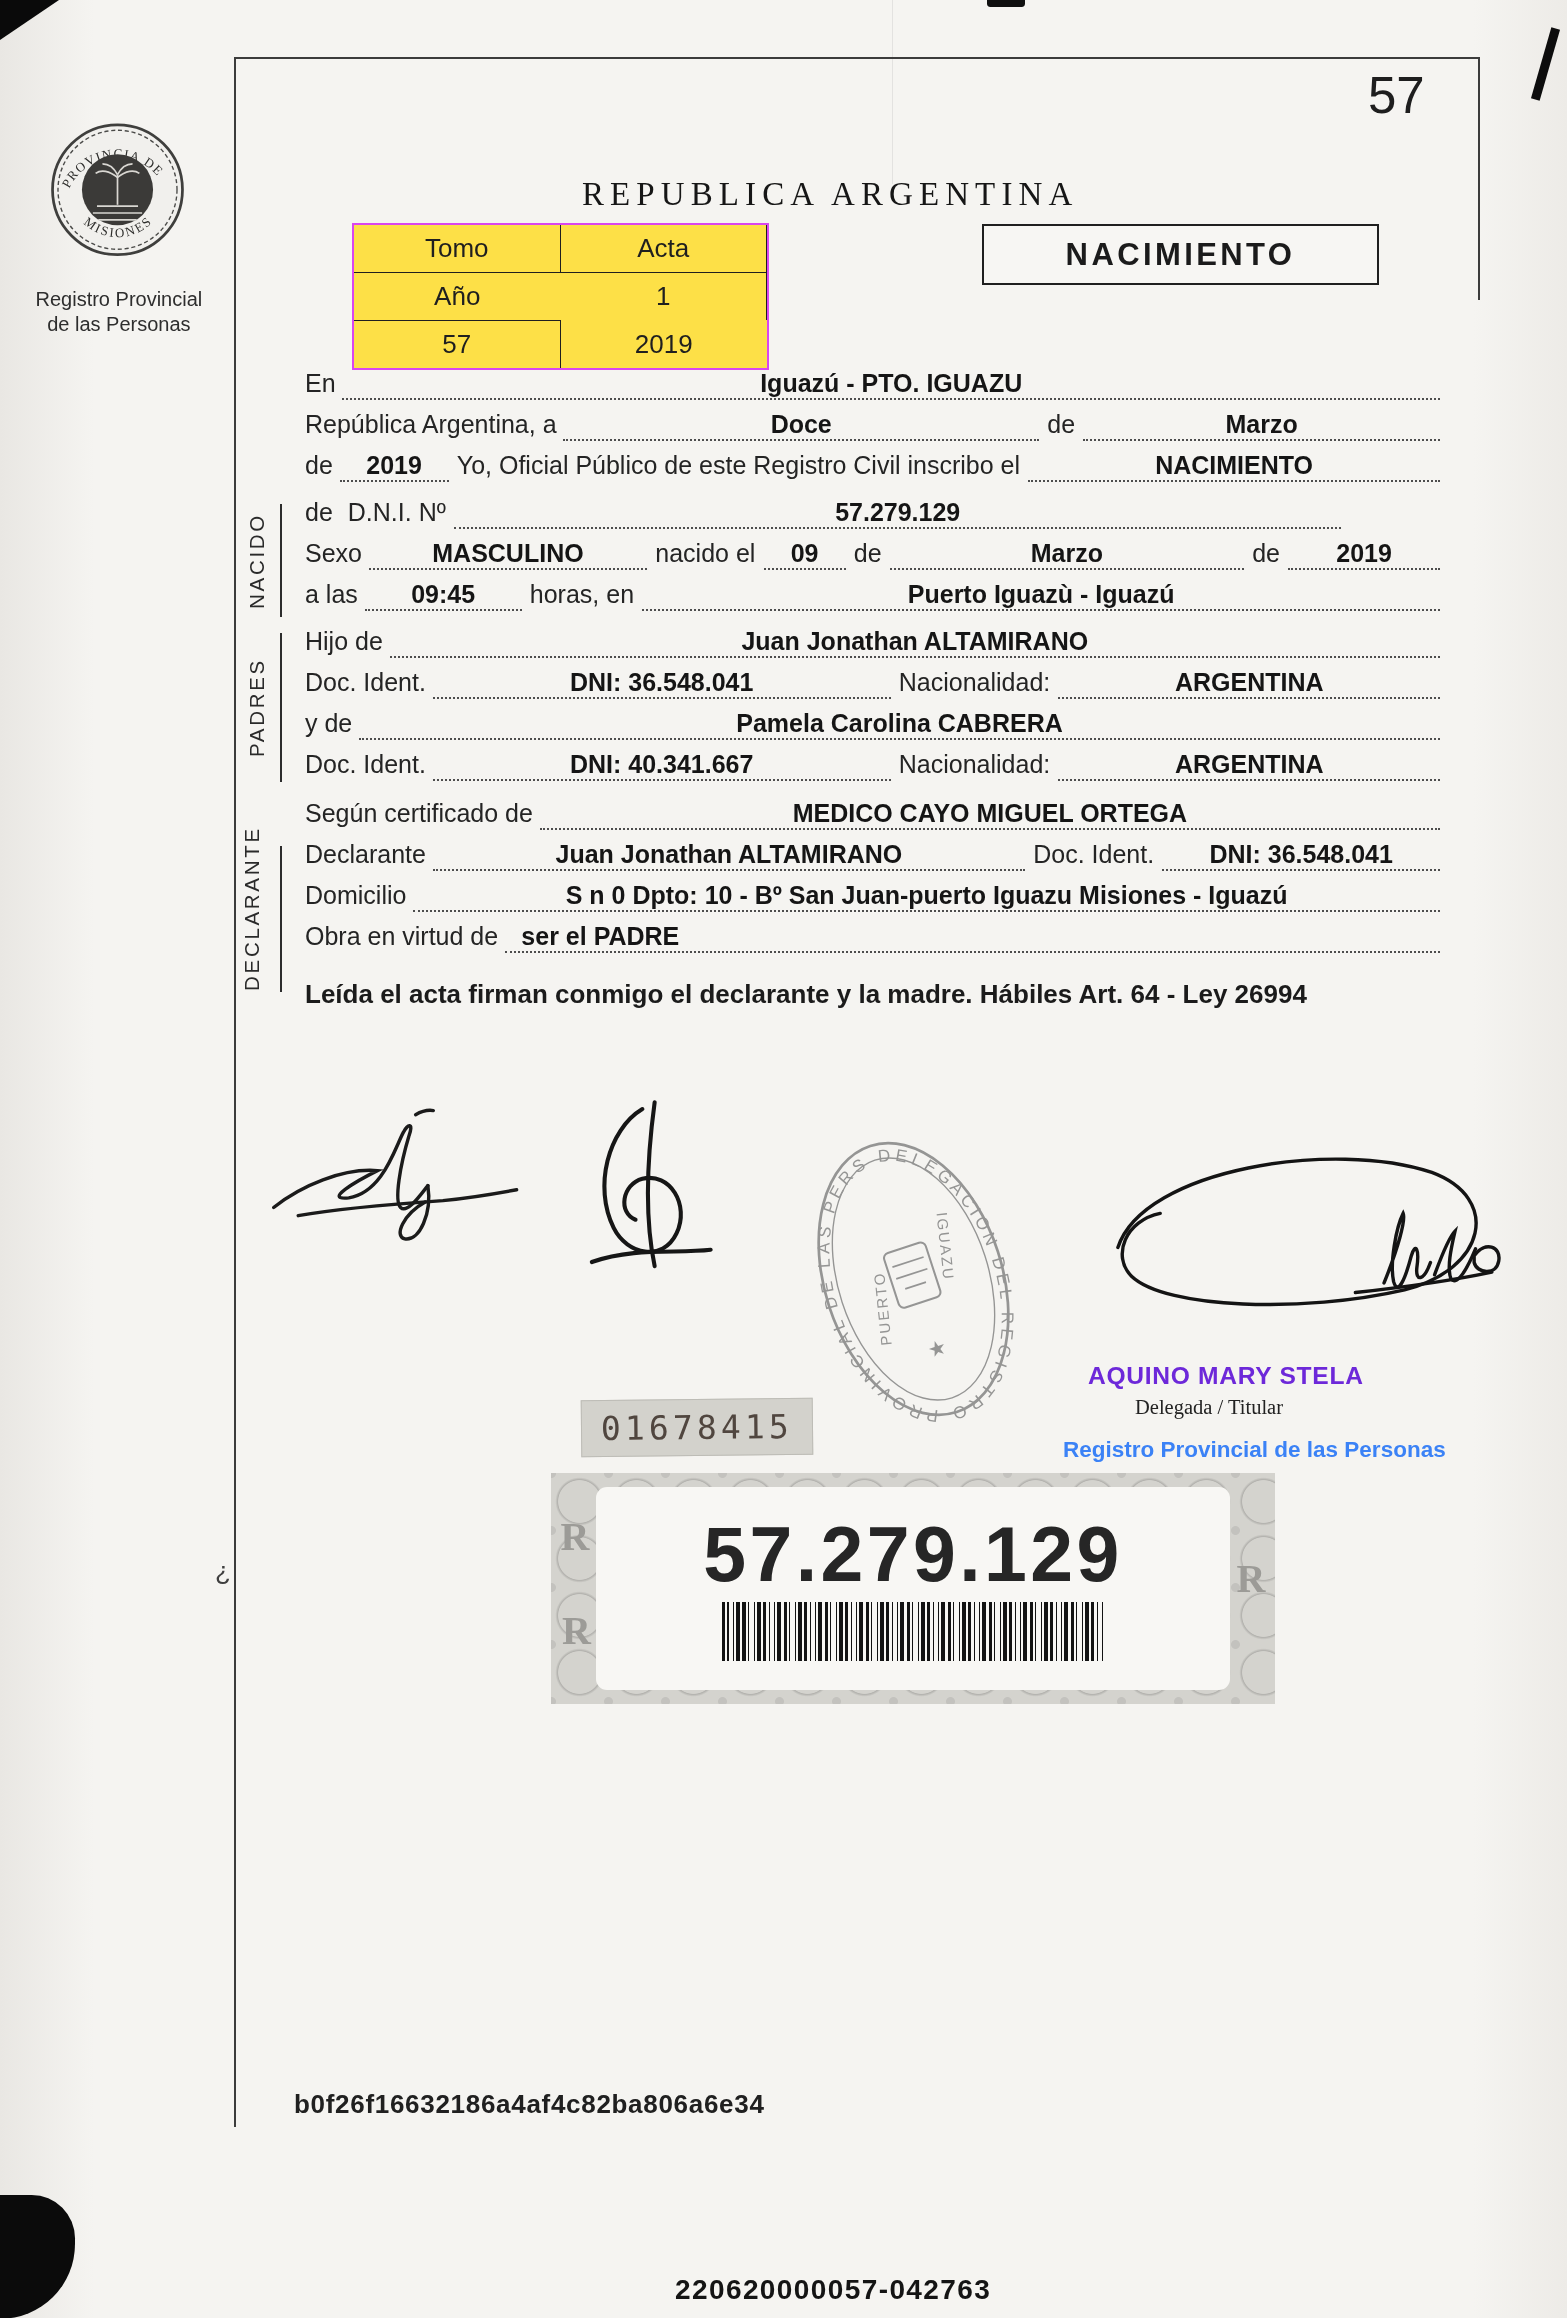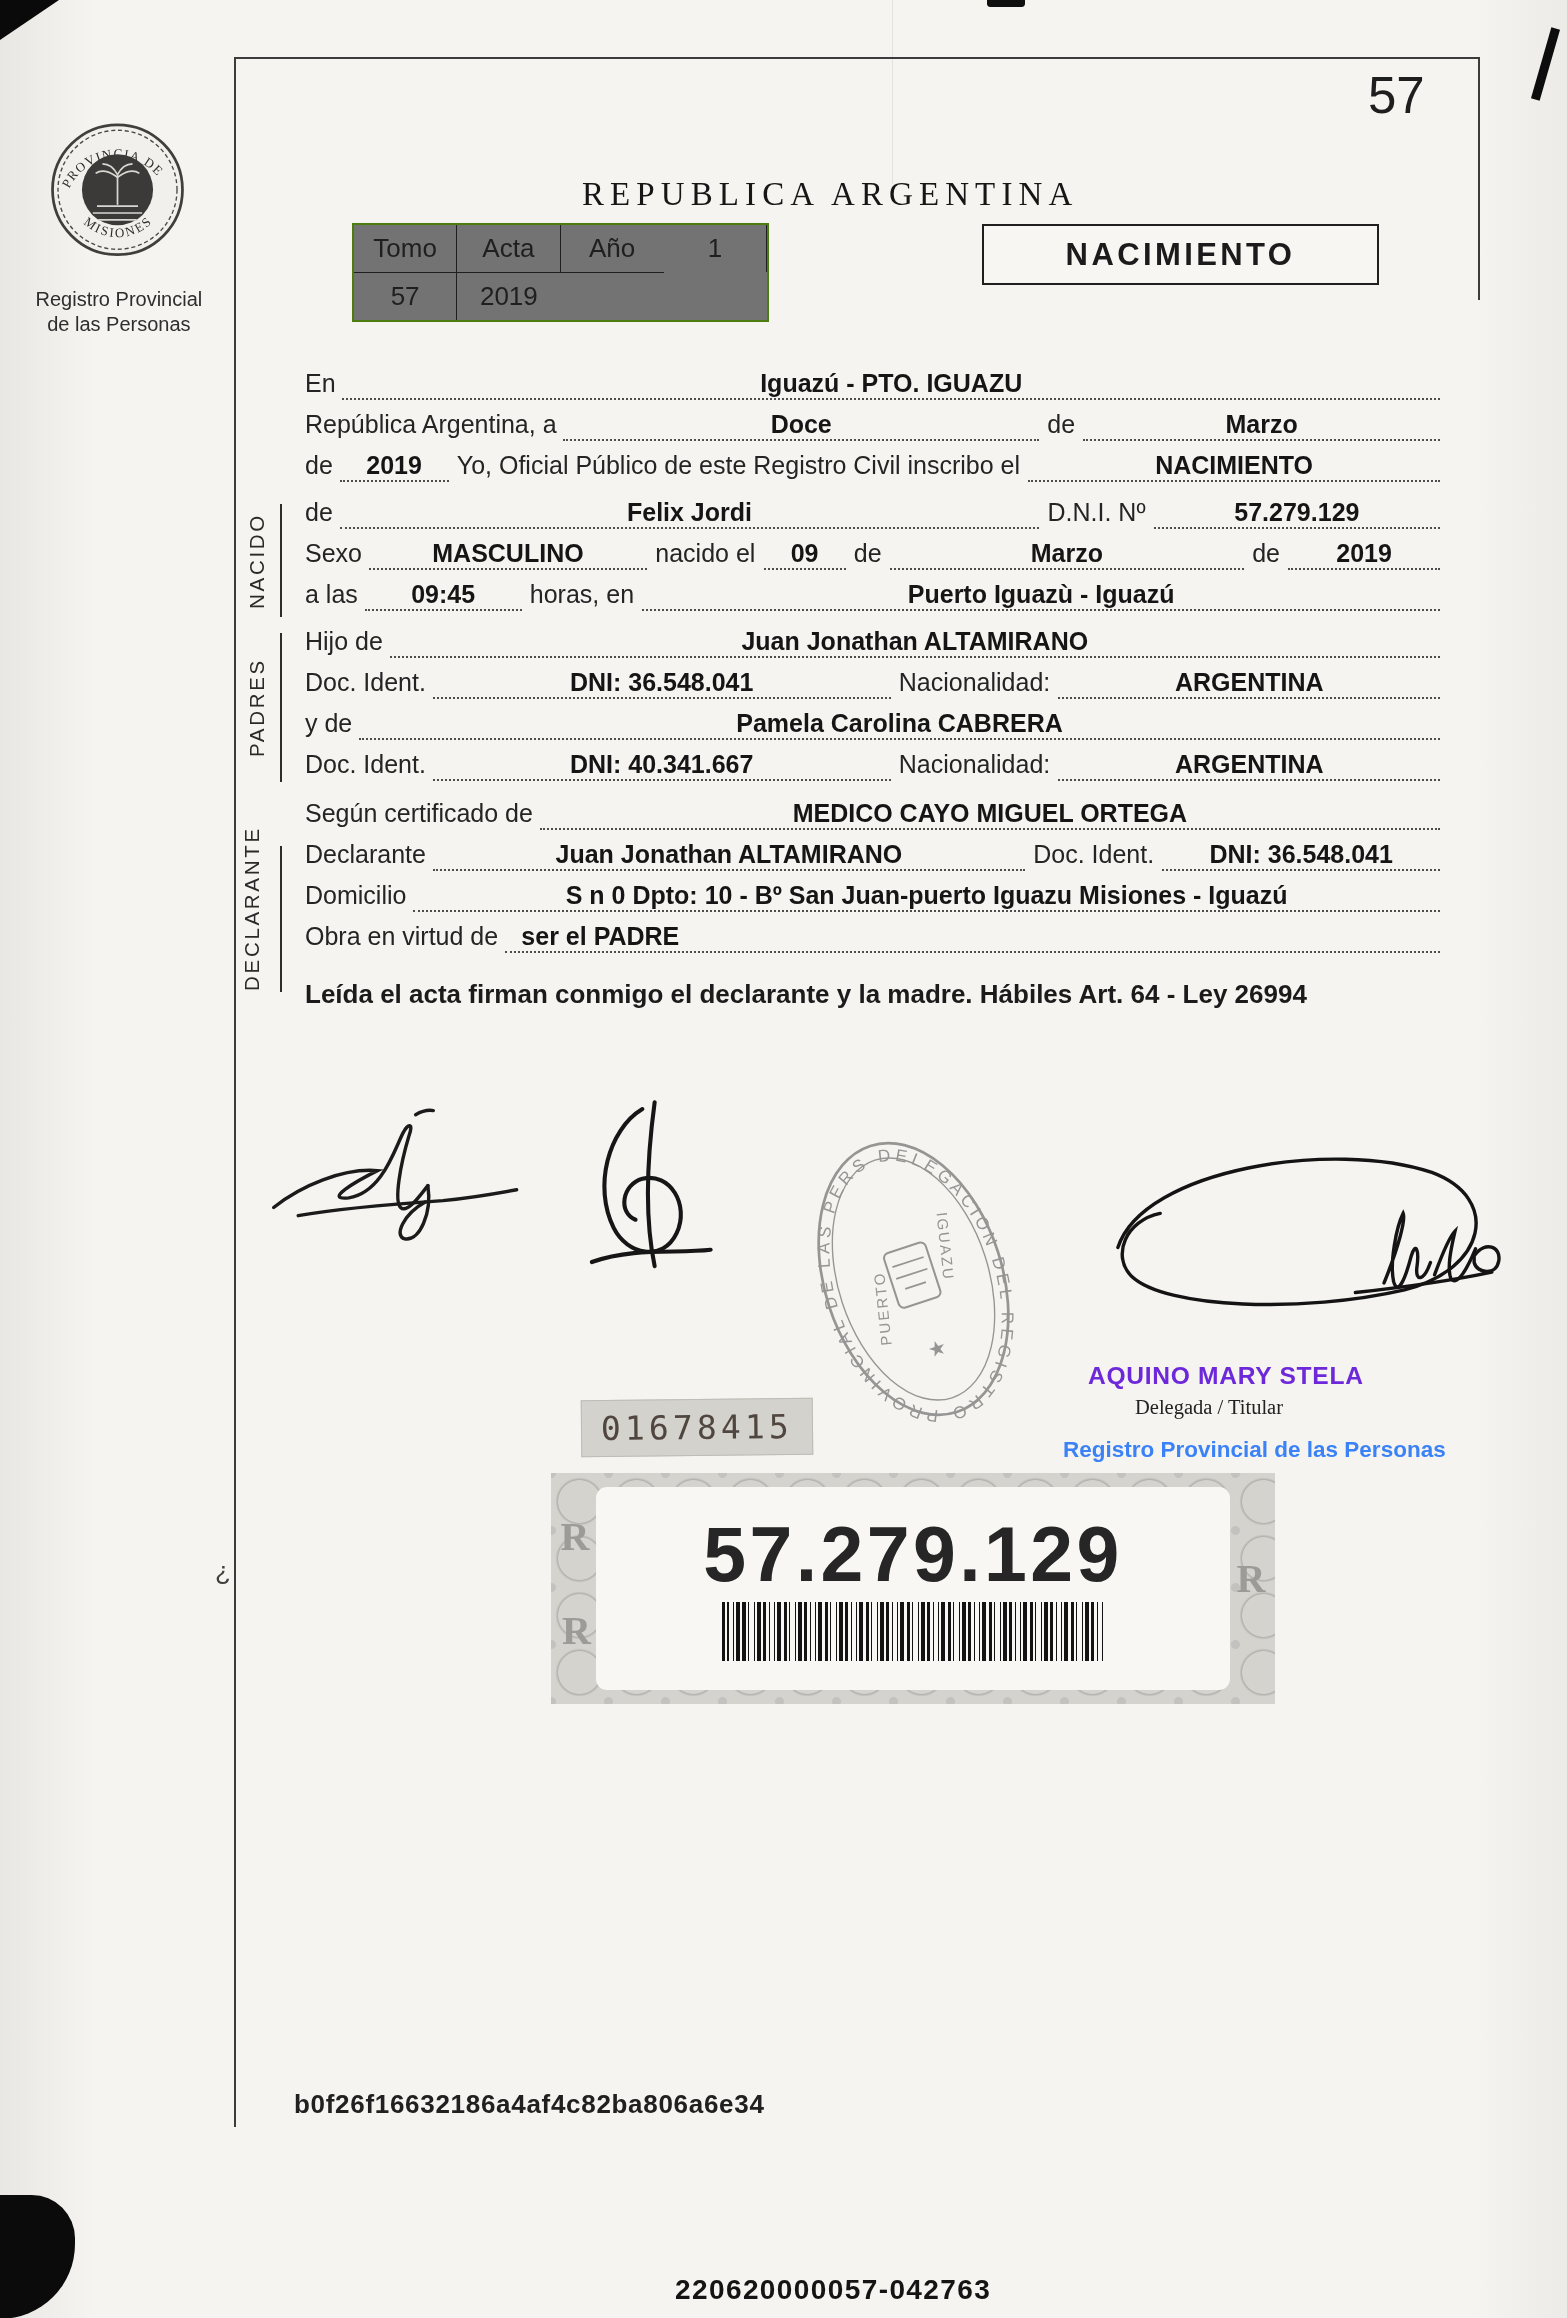--- a/index.html
+++ b/index.html
@@ -23,21 +23,21 @@
   .frame-left { left:234px; top:57px; width:2px; height:2070px; background:#3c3c3c; }
   .frame-right { left:1478px; top:57px; width:2px; height:243px; background:#3c3c3c; }
 
   .page-number { left:1368px; top:66px; font-size:51px; color:#1e1e1e; }
 
   .logo-seal { left:49px; top:120px; }
   .logo-caption { left:16.4px; top:287px; width:205px; text-align:center; font-size:20px; line-height:1.25; color:#2e2e2e; }
 
   .doc-title { left:582px; top:143px; font-family:"Liberation Serif", serif; font-weight:normal; font-size:33px; letter-spacing:6.1px; color:#161616;margin-top:33px; }
 
-  .registry-table { left:352px; top:223px; width:413px; border:2px solid #4d7c0f; display:grid; grid-template-columns:repeat(4,1fr); background:#737373; }
+  .registry-table { left:352px; top:223px; width:413px; border:2px solid #d946ef; display:grid; grid-template-columns:repeat(2,1fr); background:#fde047; }
   .registry-table .cell { border-right:1.4px solid #1f1f1f; border-bottom:1.4px solid #1f1f1f; height:47px; display:flex; align-items:center; justify-content:center; font-size:26px; color:#1f1f1f; }
   .registry-table .cell:nth-child(3n) { border-right:none; }
   .registry-table .cell:nth-child(n+4) { border-bottom:none; }
 
   .nacimiento-box { left:982px; top:224px; width:393px; height:57px; border:2px solid #1f1f1f; display:flex; align-items:center; justify-content:center; font-size:31px; font-weight:600; letter-spacing:3.4px; color:#1b1b1b; background:#f7f6f3; }
 
   
   .form { left:305px; top:369px; width:1135px; }
   .line { display:flex; align-items:baseline; height:41px; font-size:25px; color:#242424; white-space:nowrap; }
   .lbl { padding-right:6.8px; }
@@ -173,21 +173,20 @@
 
   <div class="line">
     <span class="lbl">de</span>
     <span class="fill w160"><b>2019</b></span>
     <span class="lbl mid">Yo, Oficial Público de este Registro Civil inscribo el</span>
     <span class="fill"><b>NACIMIENTO</b></span>
   </div>
 
   <div class="line g8">
     <span class="lbl">de</span>
-    <span class="fill f22"><b>Felix Jordi</b></span>
     <span class="lbl mid">D.N.I. Nº</span>
     <span class="fill f09"><b>57.279.129</b></span>
   </div>
 
   <div class="line">
     <span class="lbl">Sexo</span>
     <span class="fill f11"><b>MASCULINO</b></span>
     <span class="lbl mid">nacido el</span>
     <span class="fill w120"><b>09</b></span>
     <span class="lbl mid">de</span>

